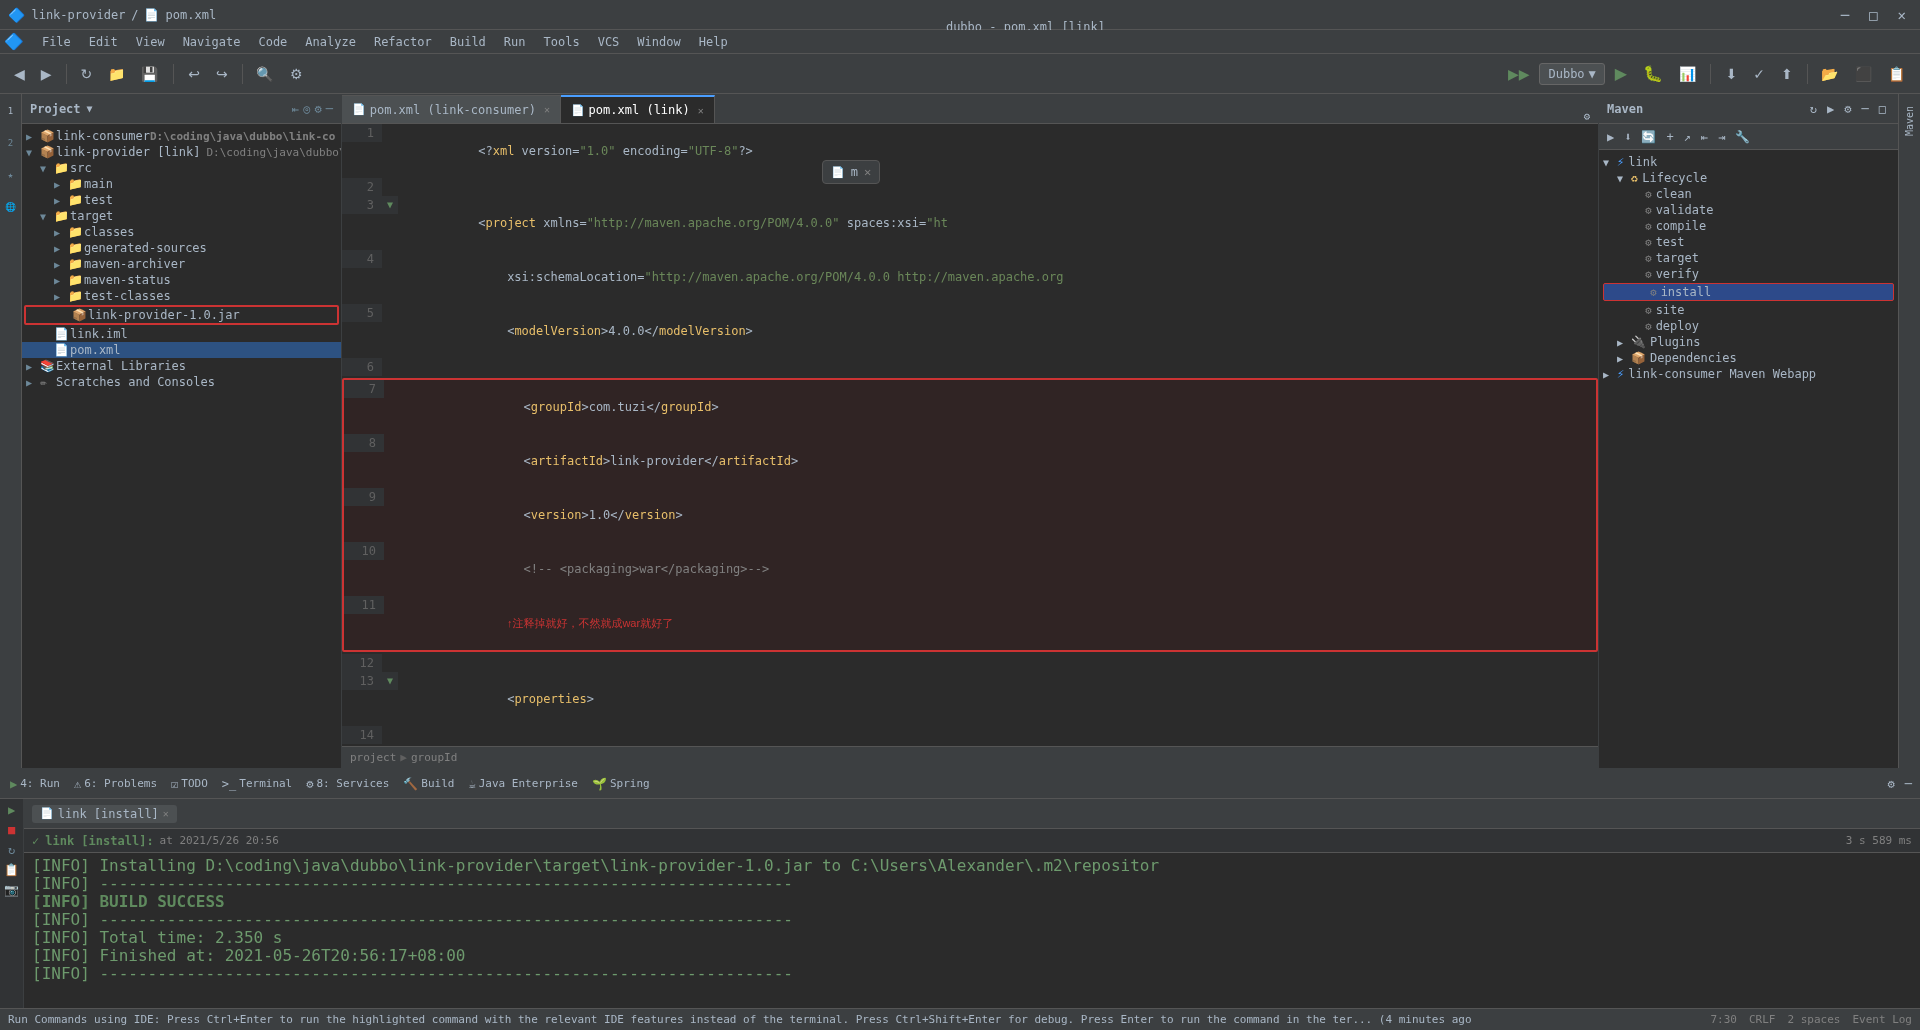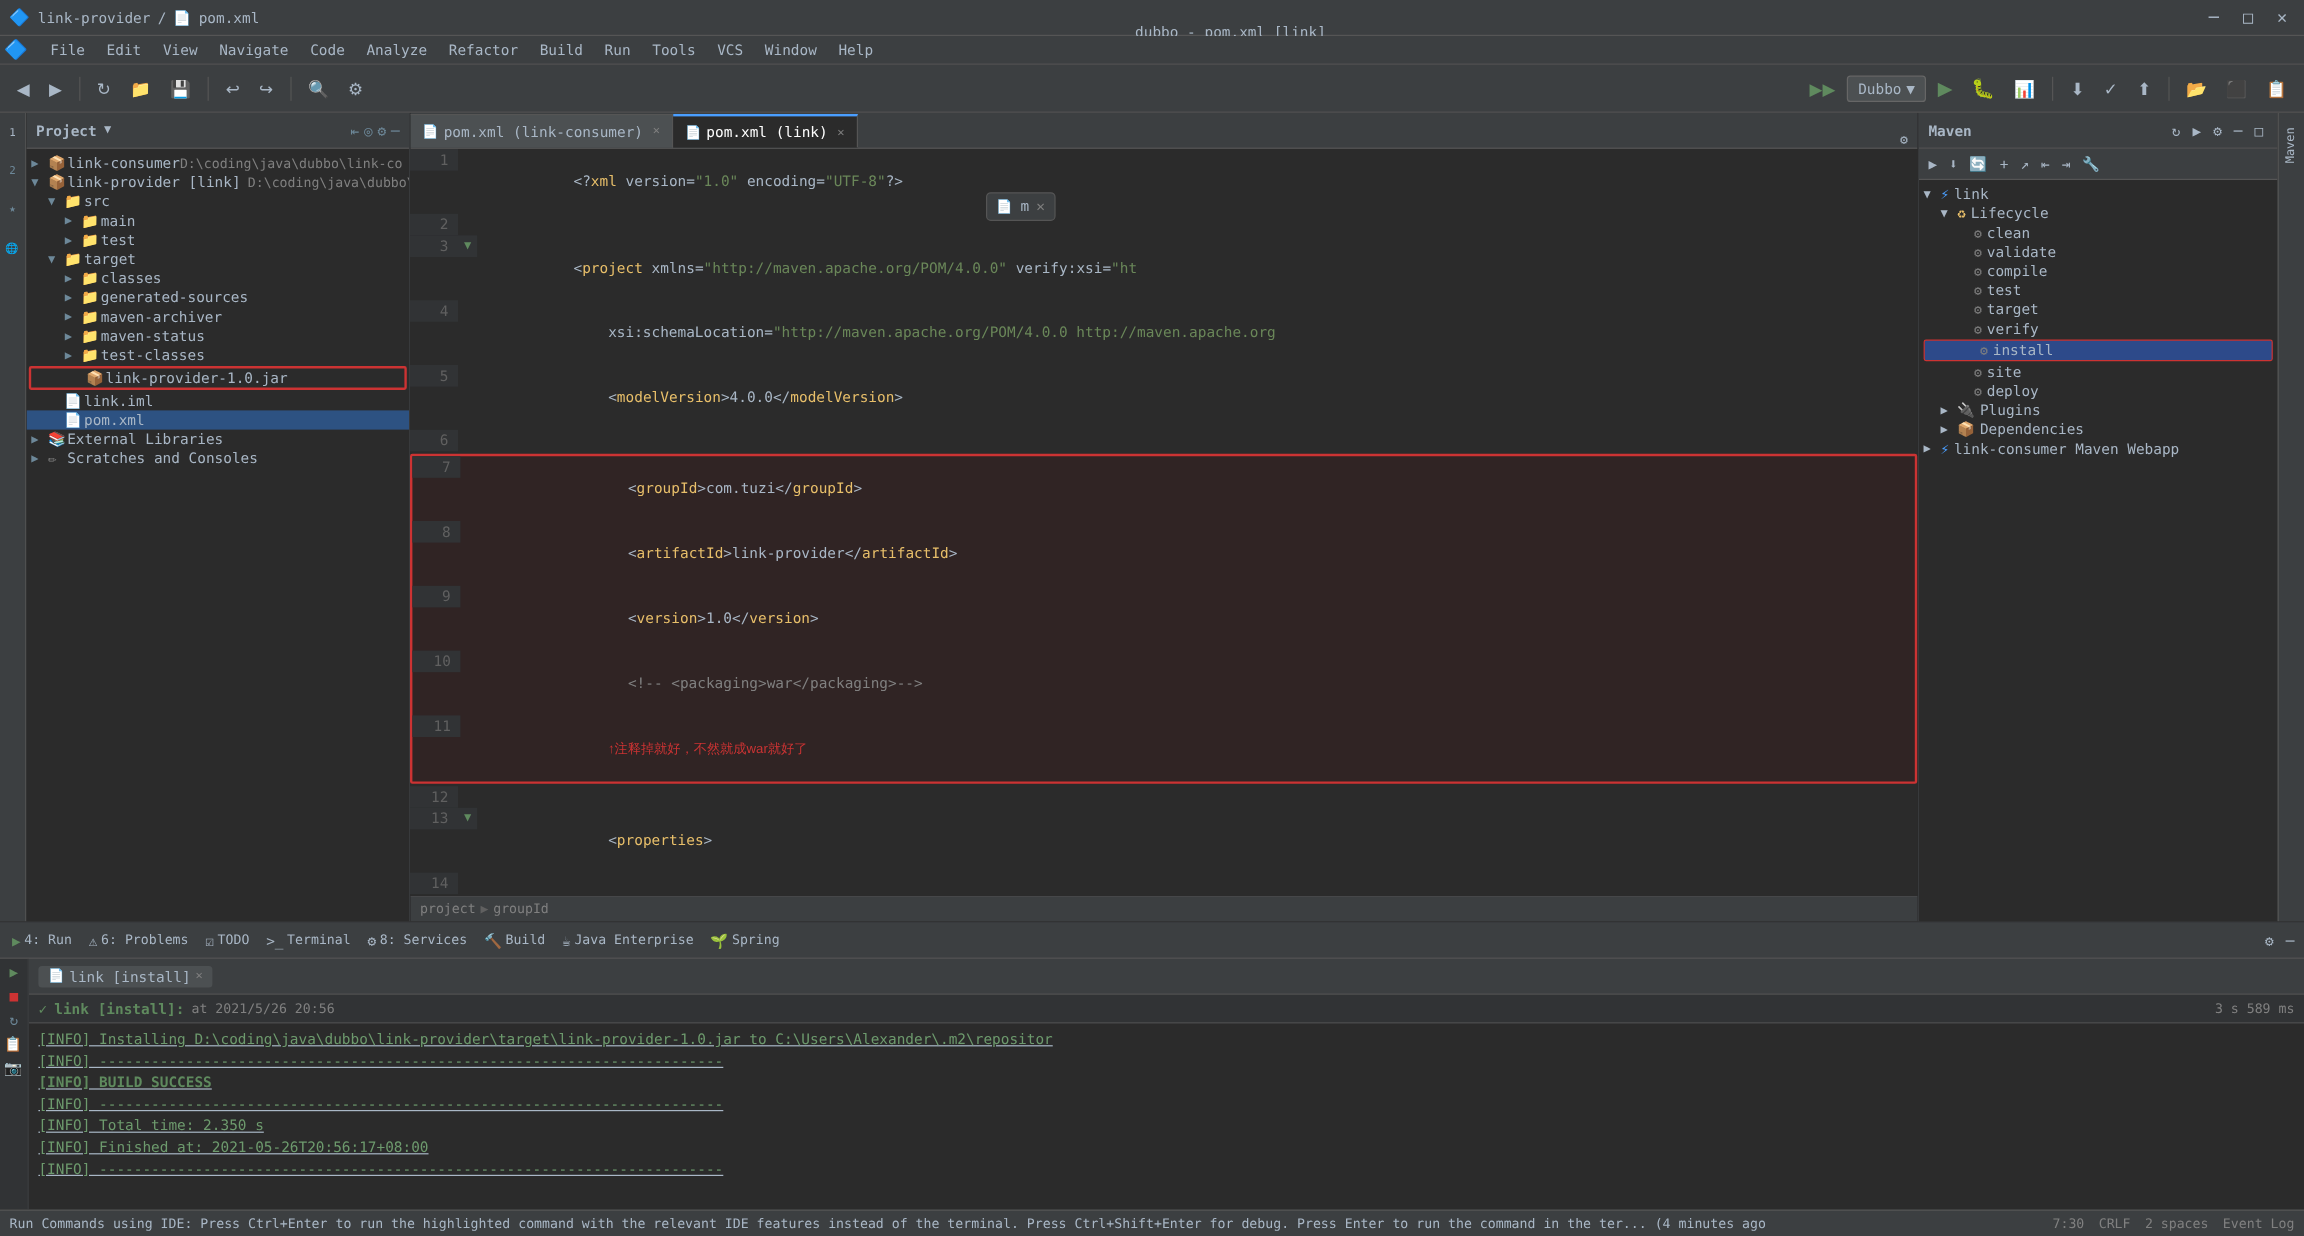--- a/index.html
+++ b/index.html
@@ -313,23 +313,22 @@
       display: flex; align-items: center;
       padding: 0 8px; gap: 6px;
       border-bottom: 1px solid #555;
       flex-shrink: 0;
     }
     .run-content {
       flex: 1;
       overflow-y: auto;
       padding: 4px 8px;
       font-family: 'Consolas', monospace;
-      font-size: 12px;
+      font-size: 16px;
       background: #2b2b2b;
-      text-decoration: underline;
     }
     .run-line { line-height: 18px; color: #a9b7c6; white-space: nowrap; }
     .run-line.success { color: #5f8a5e; }
     .run-line.info { color: #6d9a6d; }
 
     
     .status-bar {
       height: 22px;
       background: #3c3f41;
       display: flex;
@@ -486,21 +485,21 @@
       </div>
     </div>
 
     <div class="tree-container">
 
       <div class="tree-item">
         <span class="tree-indent" style="width:4px"></span>
         <span class="tree-arrow">▶</span>
         <span class="tree-icon" style="color:#4a9eff;">📦</span>
         <span class="tree-label">link-consumer</span>
-        <span class="tree-label gray" style="margin-left:0;">D:\coding\java\dubbo\link-co</span>
+        <span class="tree-label gray" style="margin-left:0;font-weight:bold;">D:\coding\java\dubbo\link-co</span>
       </div>
 
       <div class="tree-item">
         <span class="tree-indent" style="width:4px"></span>
         <span class="tree-arrow">▼</span>
         <span class="tree-icon" style="color:#4a9eff;">📦</span>
         <span class="tree-label">link-provider [link]</span>
         <span class="tree-label gray" style="margin-left:6px;">D:\coding\java\dubbo\link</span>
       </div>
 
@@ -634,21 +633,21 @@
       <div class="code-line">
         <div class="line-number">2</div>
         <div class="line-gutter"></div>
         <div class="line-content"></div>
       </div>
 
       <div class="code-line">
         <div class="line-number">3</div>
         <div class="line-gutter" style="color:#5f8a5e;">▼</div>
         <div class="line-content">
-          <span class="xml-bracket">&lt;</span><span class="xml-tag">project</span><span class="xml-attr"> xmlns=</span><span class="xml-value">"http://maven.apache.org/POM/4.0.0"</span><span class="xml-attr"> verify:xsi=</span><span class="xml-value">"ht</span>
+          <span class="xml-bracket">&lt;</span><span class="xml-tag">project</span><span class="xml-attr"> xmlns=</span><span class="xml-value">"http://maven.apache.org/POM/4.0.0"</span><span class="xml-attr"> spaces:xsi=</span><span class="xml-value">"ht</span>
         </div>
       </div>
 
       <div class="code-line">
         <div class="line-number">4</div>
         <div class="line-gutter"></div>
         <div class="line-content">
           <span class="xml-attr">    xsi:schemaLocation=</span><span class="xml-value">"http://maven.apache.org/POM/4.0.0 http://maven.apache.org</span>
         </div>
       </div>

